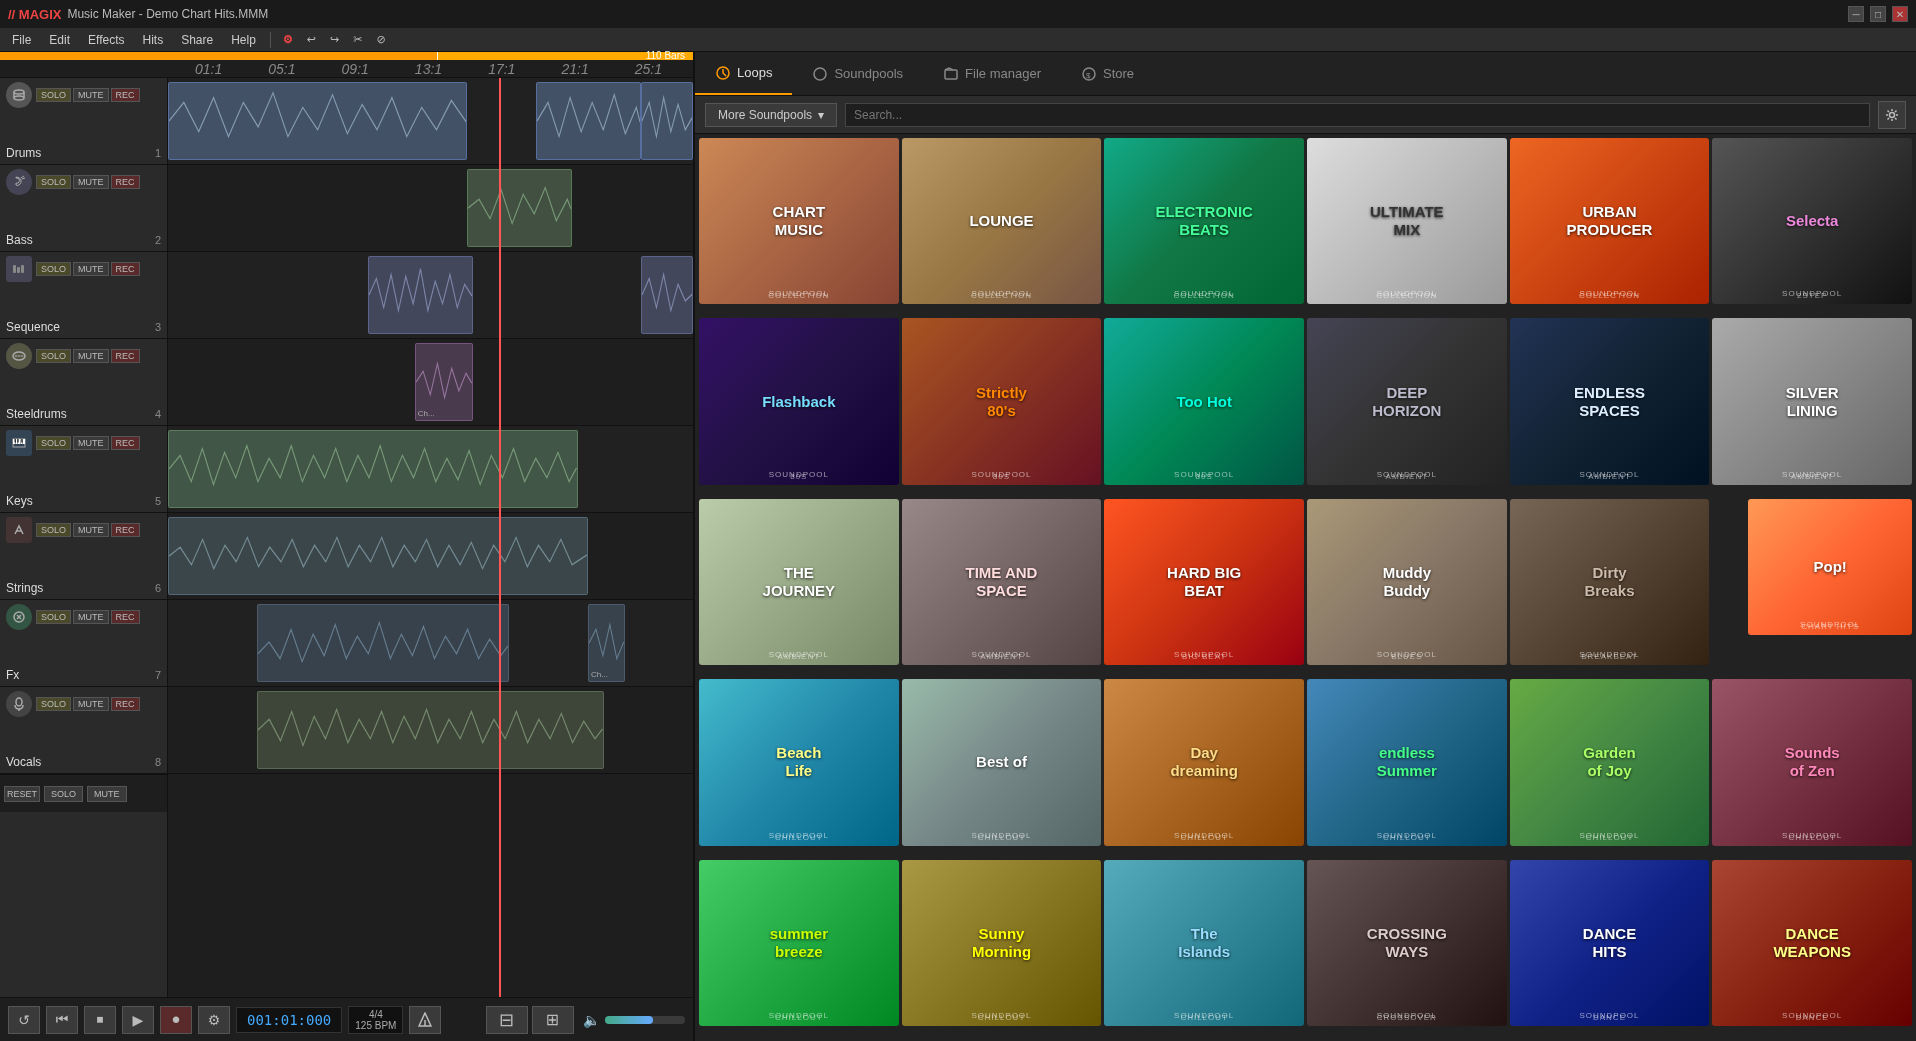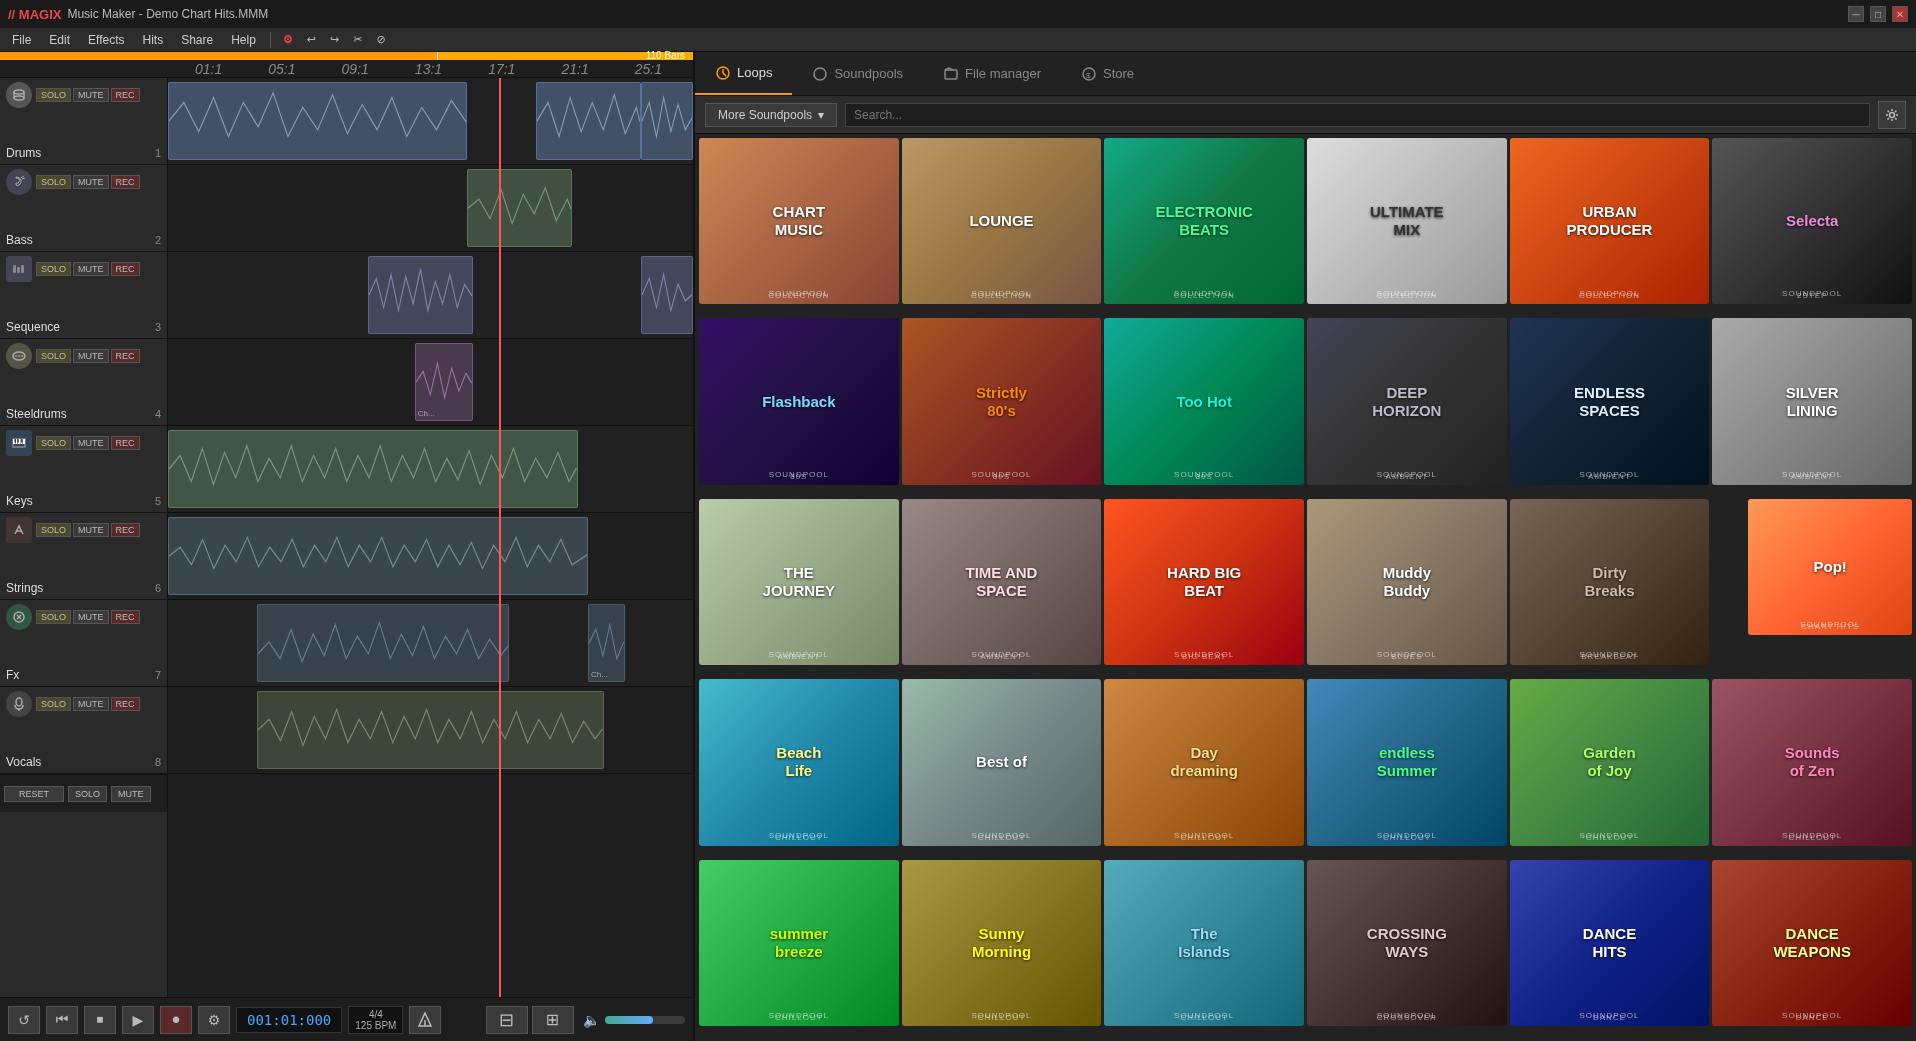--- a/index.html
+++ b/index.html
@@ -318,21 +318,21 @@
               <button class="track-btn rec">REC</button>
             </div>
           </div>
           <div style="display:flex;justify-content:space-between;align-items:center;">
             <span class="track-name">Vocals</span>
             <span class="track-num">8</span>
           </div>
         </div>
 
         <div style="height:38px;background:#1e1e1e;display:flex;align-items:center;padding:0 4px;gap:4px;border-top:1px solid #111;">
-          <button style="font-size:9px;padding:2px 14px;background:#3a3a3a;border:1px solid #555;color:#bbb;cursor:pointer;">RESET</button>
+          <button style="font-size:9px;padding:2px 2px;background:#3a3a3a;border:1px solid #555;color:#bbb;cursor:pointer;">RESET</button>
           <button style="font-size:9px;padding:2px 6px;background:#3a3a3a;border:1px solid #555;color:#bbb;cursor:pointer;">SOLO</button>
           <button style="font-size:9px;padding:2px 6px;background:#3a3a3a;border:1px solid #555;color:#bbb;cursor:pointer;">MUTE</button>
         </div>
       </div>
 
       <div id="track-content" style="flex:1;background:#1e1e1e;overflow:hidden;position:relative;">
 
         <div class="track-row" style="height:87px;border-bottom:1px solid #111;position:relative;background:#212121;">
           <div style="position:absolute;left:0;top:4px;width:57%;height:78px;" class="clip clip-drums">
             <svg width="100%" height="100%" viewBox="0 0 400 78" preserveAspectRatio="none">

